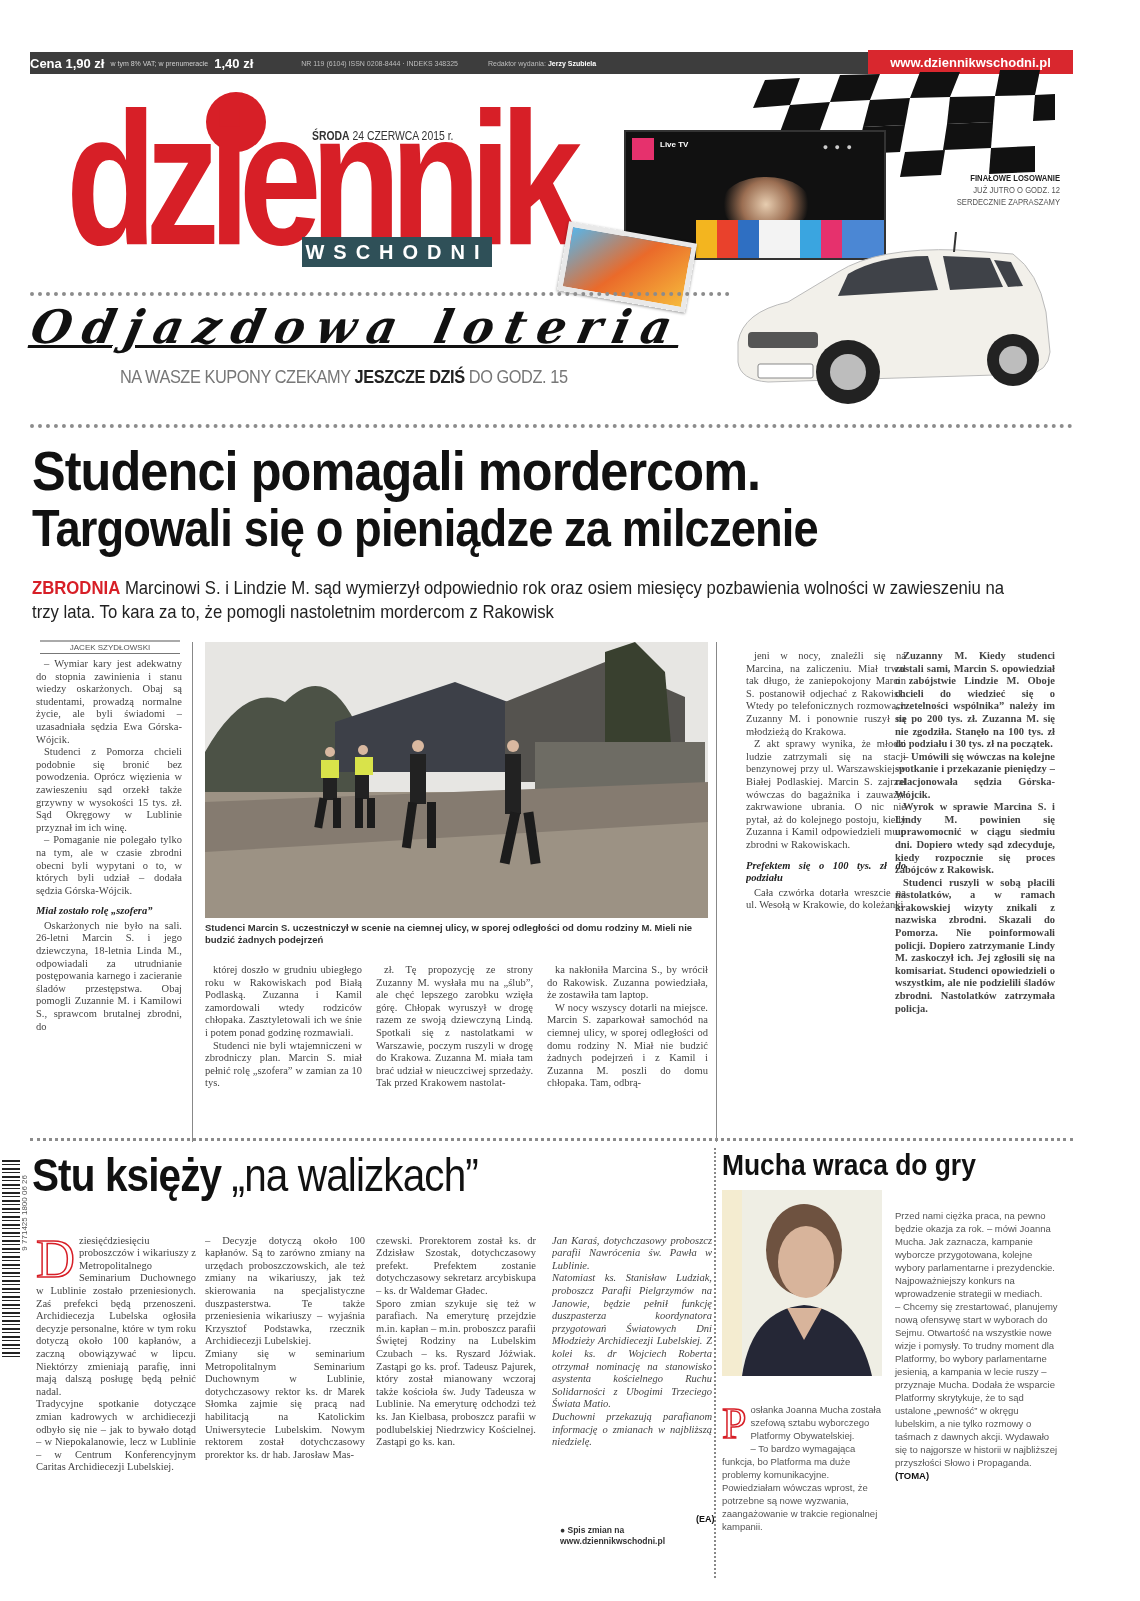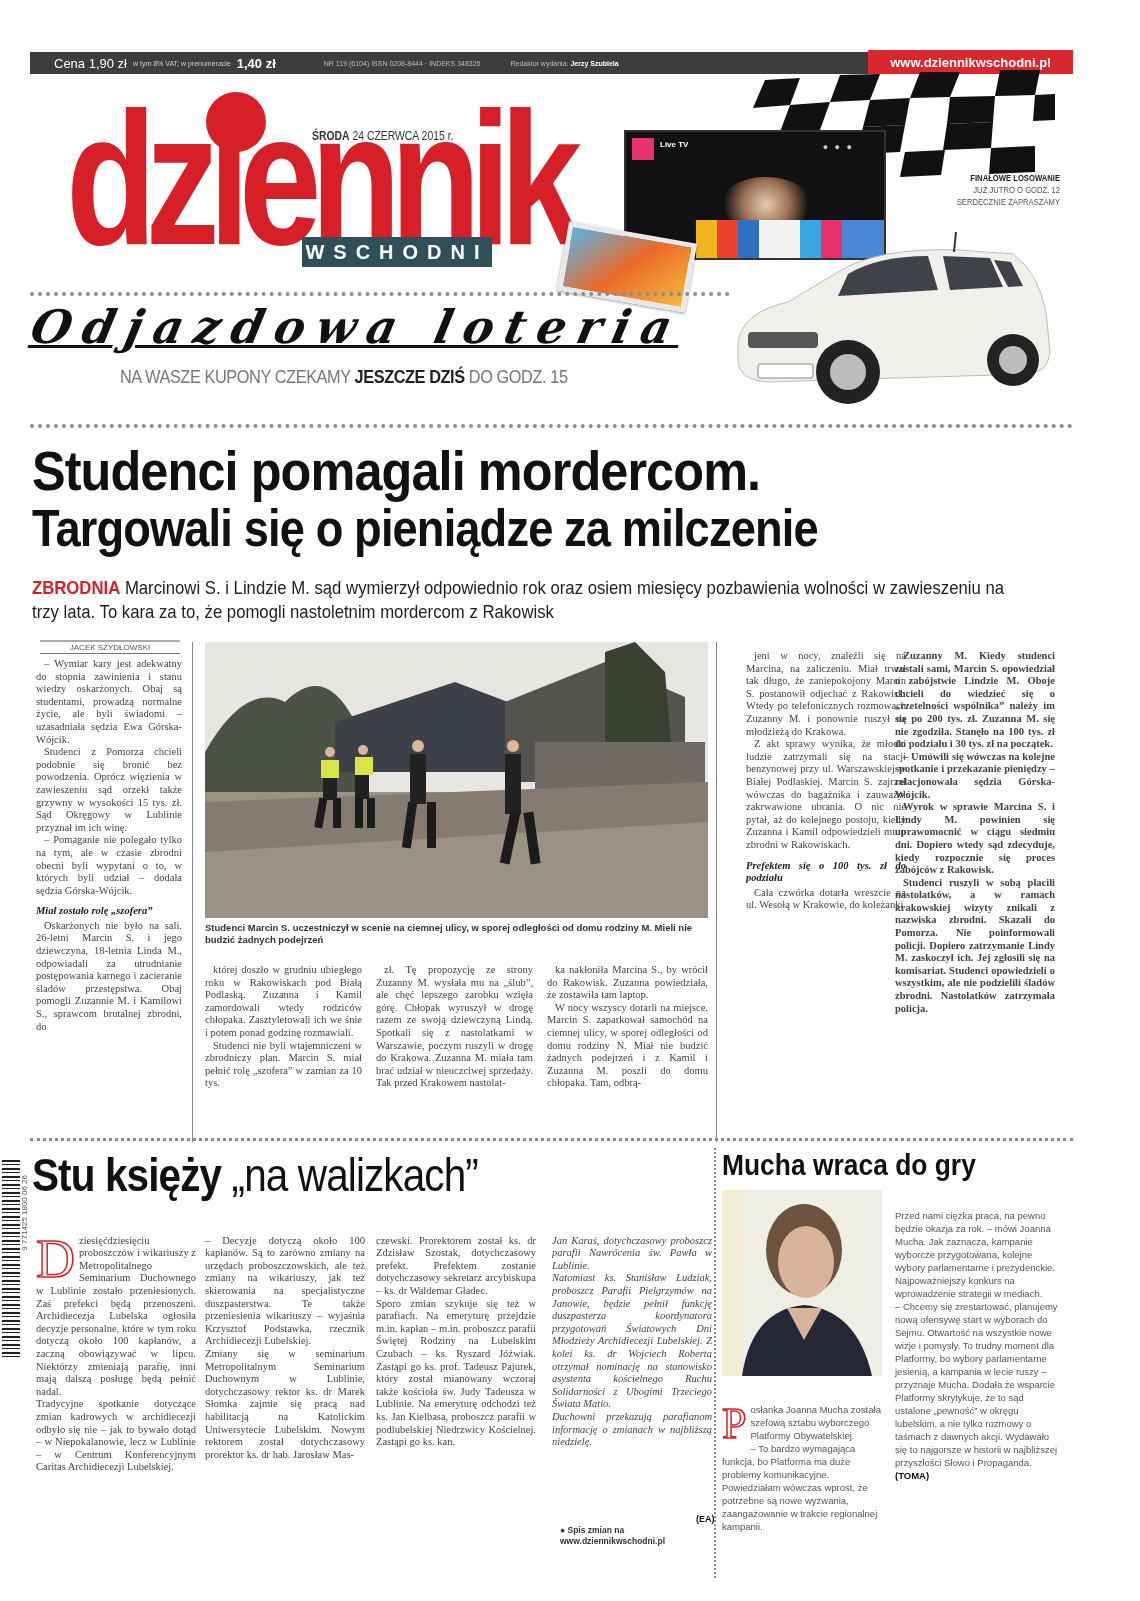--- a/index.html
+++ b/index.html
@@ -1,21 +1,21 @@
 <!DOCTYPE html>
 <html><head>
 <meta charset="utf-8">
 <style>
   * { box-sizing: border-box; margin: 0; padding: 0; }
   html, body { width: 1140px; height: 1601px; background: #ffffff; overflow: hidden; }
   body { font-family: "Liberation Sans", sans-serif; color: #1a1a1a; position: relative; }
 
   
   .topbar { position: absolute; left: 30px; top: 52px; width: 1043px; height: 22px; background: #3d3d3d; display: flex; align-items: center; color: #e8e8e8; font-size: 8px; }
-  .topbar .price { font-weight: normal; font-size: 13px; color: #fff; margin-left: 24px; }
+  .topbar .price { font-weight: bold; font-size: 13px; color: #fff; margin-left: 0; }
   .topbar .price-note { margin-left: 6px; color: #cfcfcf; font-size: 7px; }
   .topbar .price2 { font-weight: bold; font-size: 13px; color: #fff; margin-left: 6px; }
   .topbar .issn { margin-left: 48px; color: #bdbdbd; font-size: 7px; }
   .topbar .editor { margin-left: 30px; color: #bdbdbd; font-size: 7px; }
   .topbar .editor b { color: #fff; }
   .topbar .url { position: absolute; right: 0; top: -2px; height: 24px; width: 205px; background: #d9272e; color: #fff; font-size: 13px; font-weight: bold; display: flex; align-items: center; justify-content: center; }
 
   
   .logo { position: absolute; left: 66px; top: 88px; font-family: "Liberation Sans", sans-serif; font-weight: bold; color: #d71f27; font-size: 190px; letter-spacing: -14px; line-height: 180px; transform: scaleX(0.78); transform-origin: left top; }
   .logo-dot { position: absolute; left: 206px; top: 92px; width: 60px; height: 60px; border-radius: 50%; background: #d71f27; }

